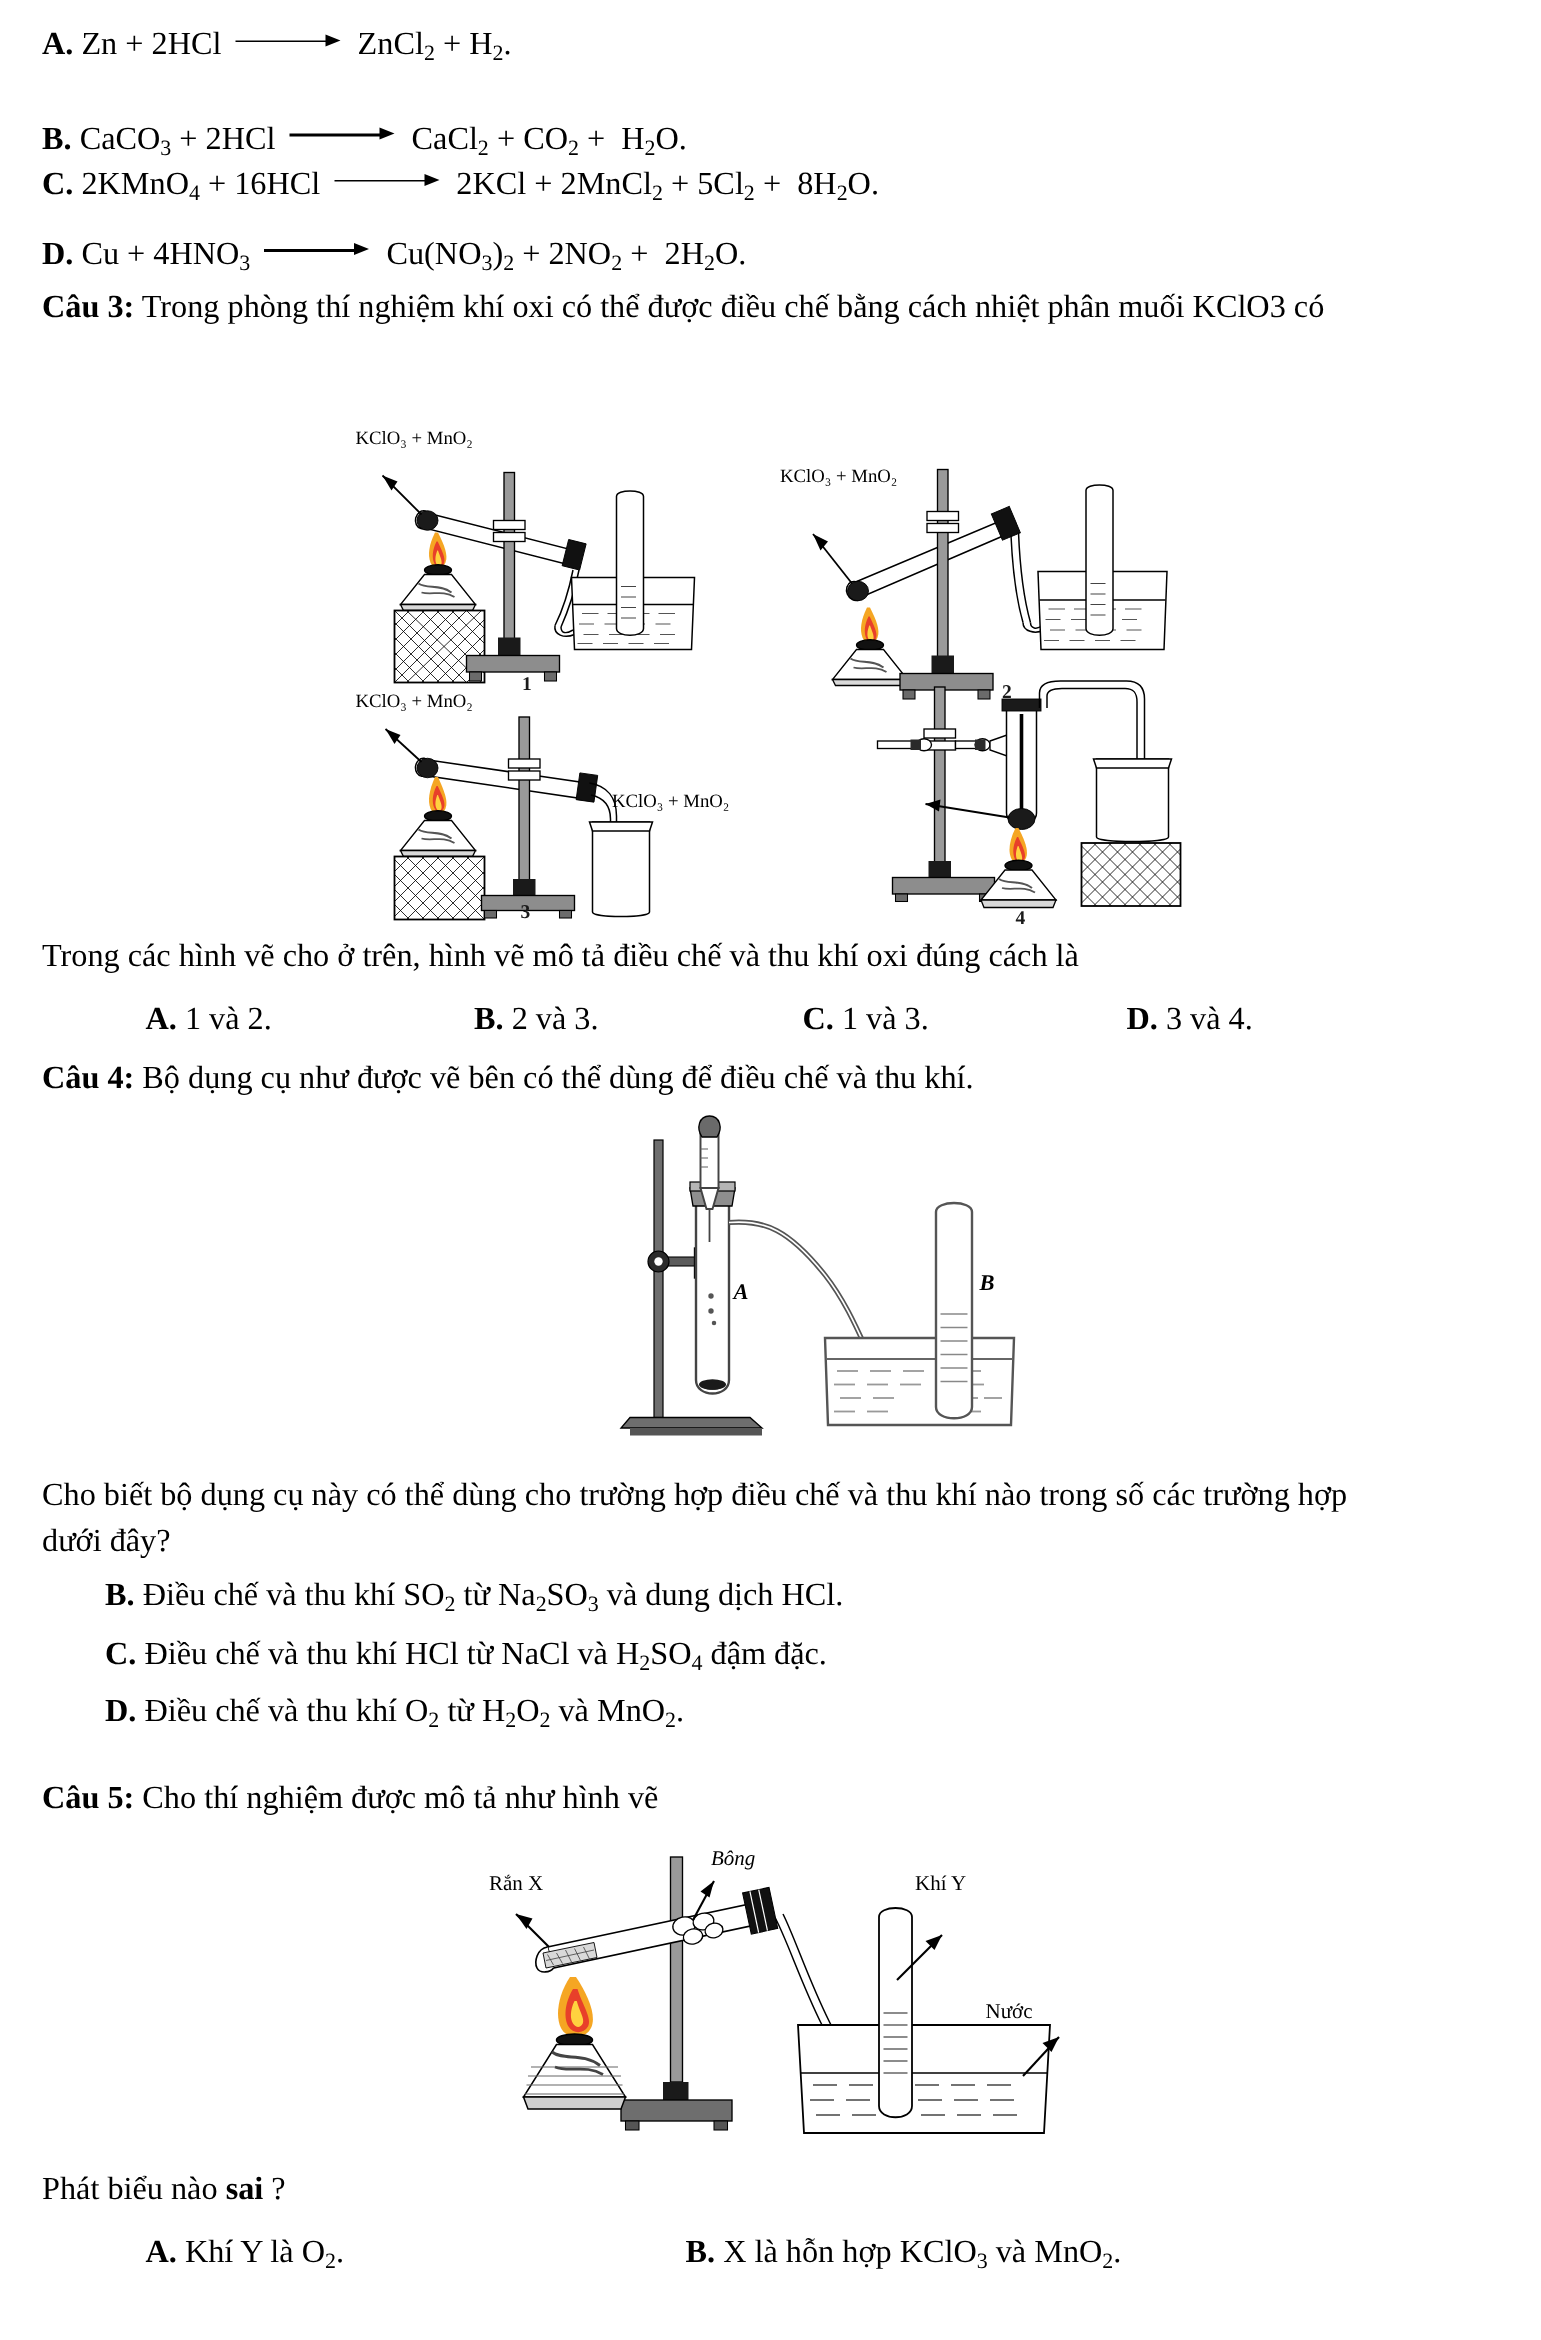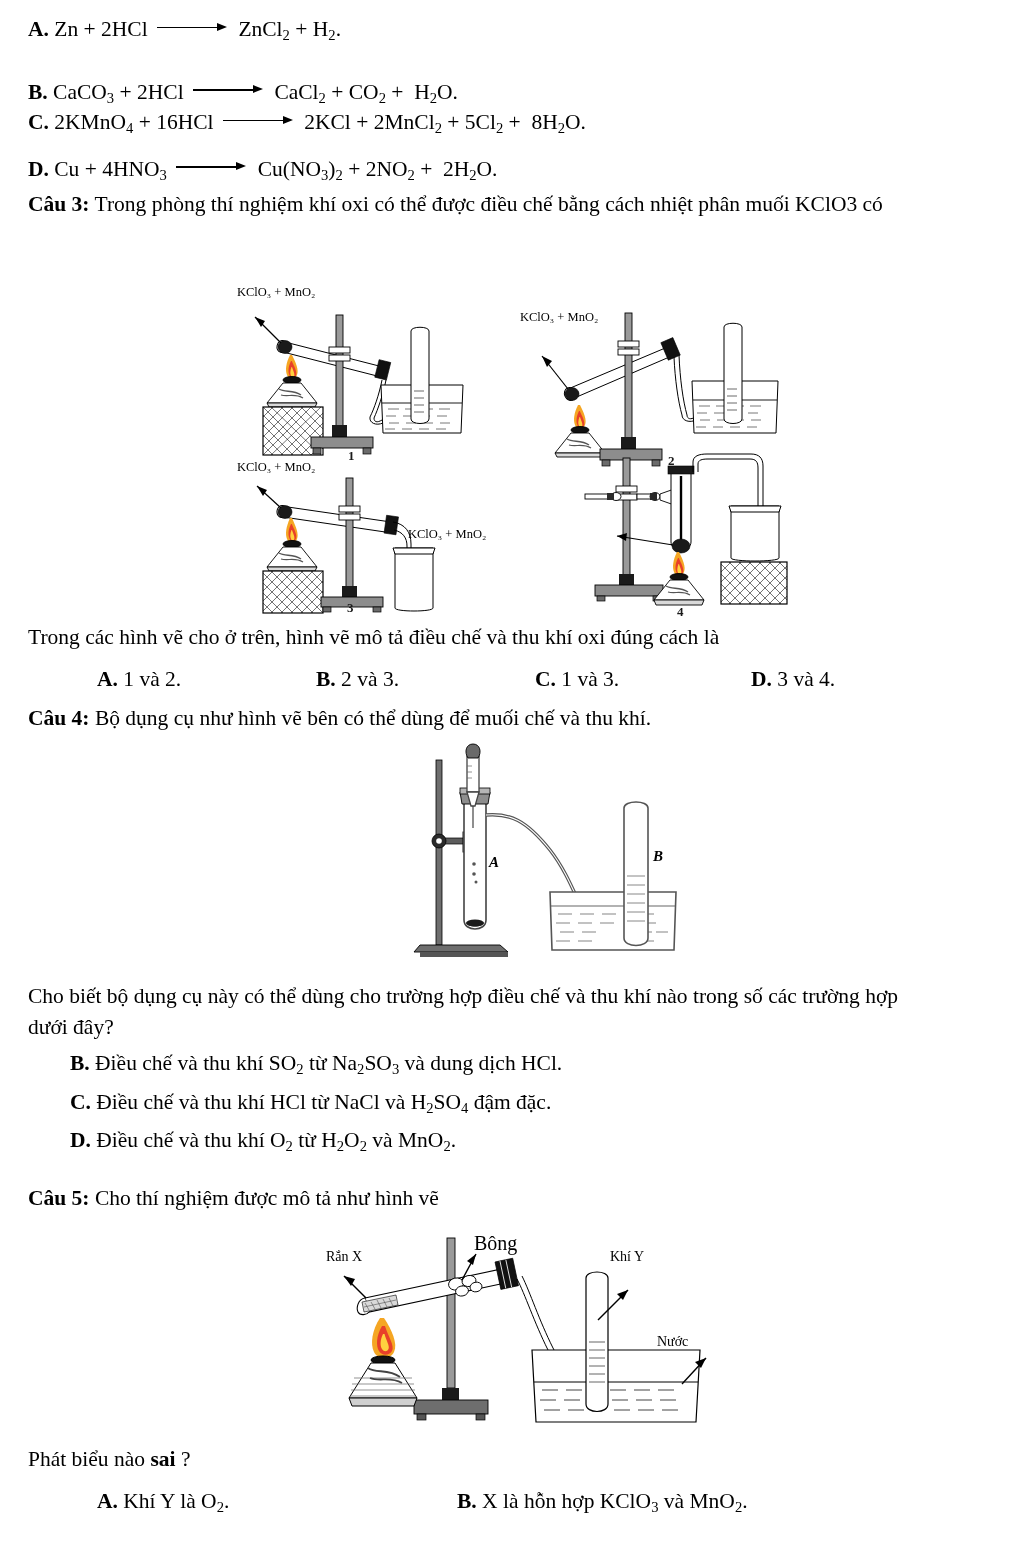--- a/index.html
+++ b/index.html
@@ -459,21 +459,21 @@
     <div class="opt line" style="left:535px; top:0;">
       <b>C.</b><span> 1 và 3.</span>
     </div>
     <div class="opt line" style="left:751px; top:0;">
       <b>D.</b><span> 3 và 4.</span>
     </div>
   </div>
 
   <div class="txtblock" style="top:703px;">
     <div class="line">
-      <b>Câu 4:</b><span> Bộ dụng cụ như hình vẽ bên có thể dùng để muối chế và thu khí.</span>
+      <b>Câu 4:</b><span> Bộ dụng cụ như được vẽ bên có thể dùng để điều chế và thu khí.</span>
     </div>
   </div>
 
   <div class="fig" style="left:400px; top:742px; width:280px; height:230px;">
     <svg width="280" height="230" viewBox="0 0 280 230">
 
       <rect x="36" y="18" width="6" height="185" fill="#6e6e6e" stroke="#000" stroke-width="0.8"></rect>
       <path d="M20,203 L100,203 L108,210 L14,210 Z" fill="#6e6e6e" stroke="#000" stroke-width="0.9"></path>
       <rect x="20" y="210" width="88" height="5" fill="#555"></rect>
 
@@ -680,21 +680,21 @@
         <line x1="279" y1="150" x2="295" y2="150"></line>
       </g>
 
       <line x1="288" y1="88" x2="318" y2="58" stroke="#000" stroke-width="1.4"></line>
       <polygon points="318,58 307,62 313,68" fill="#000"></polygon>
 
       <line x1="372" y1="152" x2="396" y2="126" stroke="#000" stroke-width="1.4"></line>
       <polygon points="396,126 385,130 391,136" fill="#000"></polygon>
     </svg>
     <div class="figlabel" style="left:16px; top:17px; font-size:14px;">Rắn X</div>
-    <div class="figlabel" style="left:164px; top:0px; font-size:20px;">Bông</div>
+    <div class="figlabel" style="left:164px; top:0px; font-size:14px;font-style:italic;">Bông</div>
     <div class="figlabel" style="left:300px; top:17px; font-size:14px;text-align:center;">Khí Y</div>
     <div class="figlabel" style="left:347px; top:102px; font-size:14px;">Nước</div>
   </div>
 
   <div class="txtblock" style="top:1444px;">
     <div class="line"><span>Phát biểu nào </span><b>sai</b><span> ?</span></div>
   </div>
 
   <div style="position:absolute; left:0; top:1486px; width:1027px; height:34px;">
     <div class="opt line" style="left:97px; top:0;">

